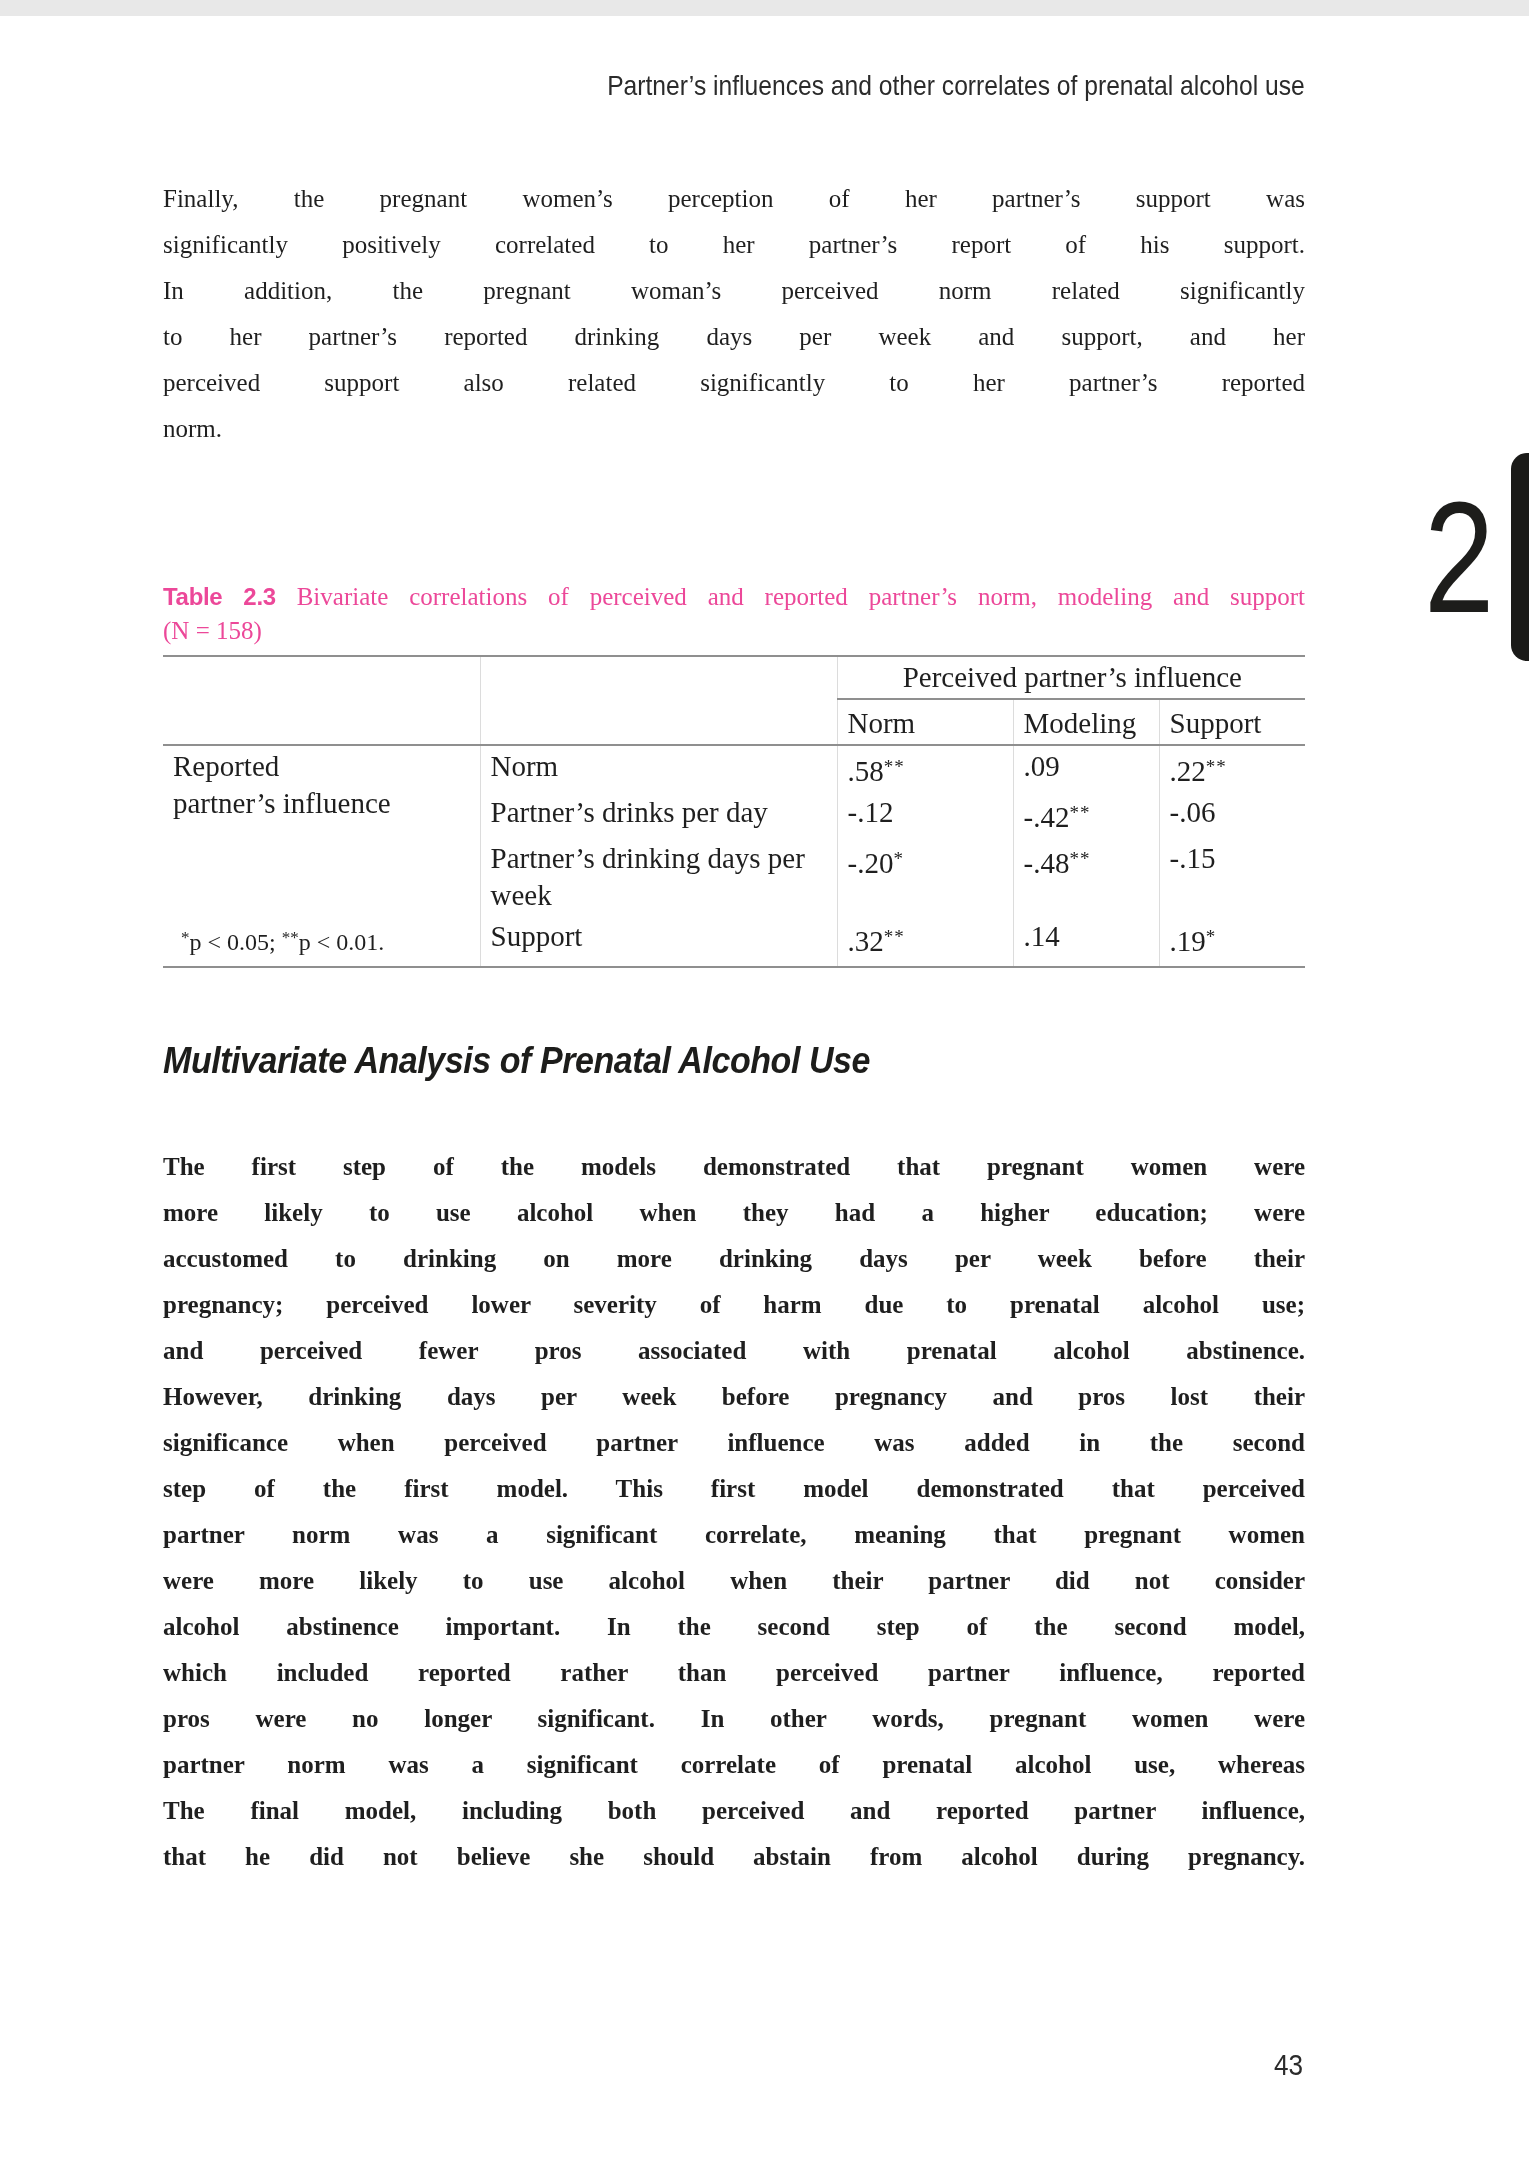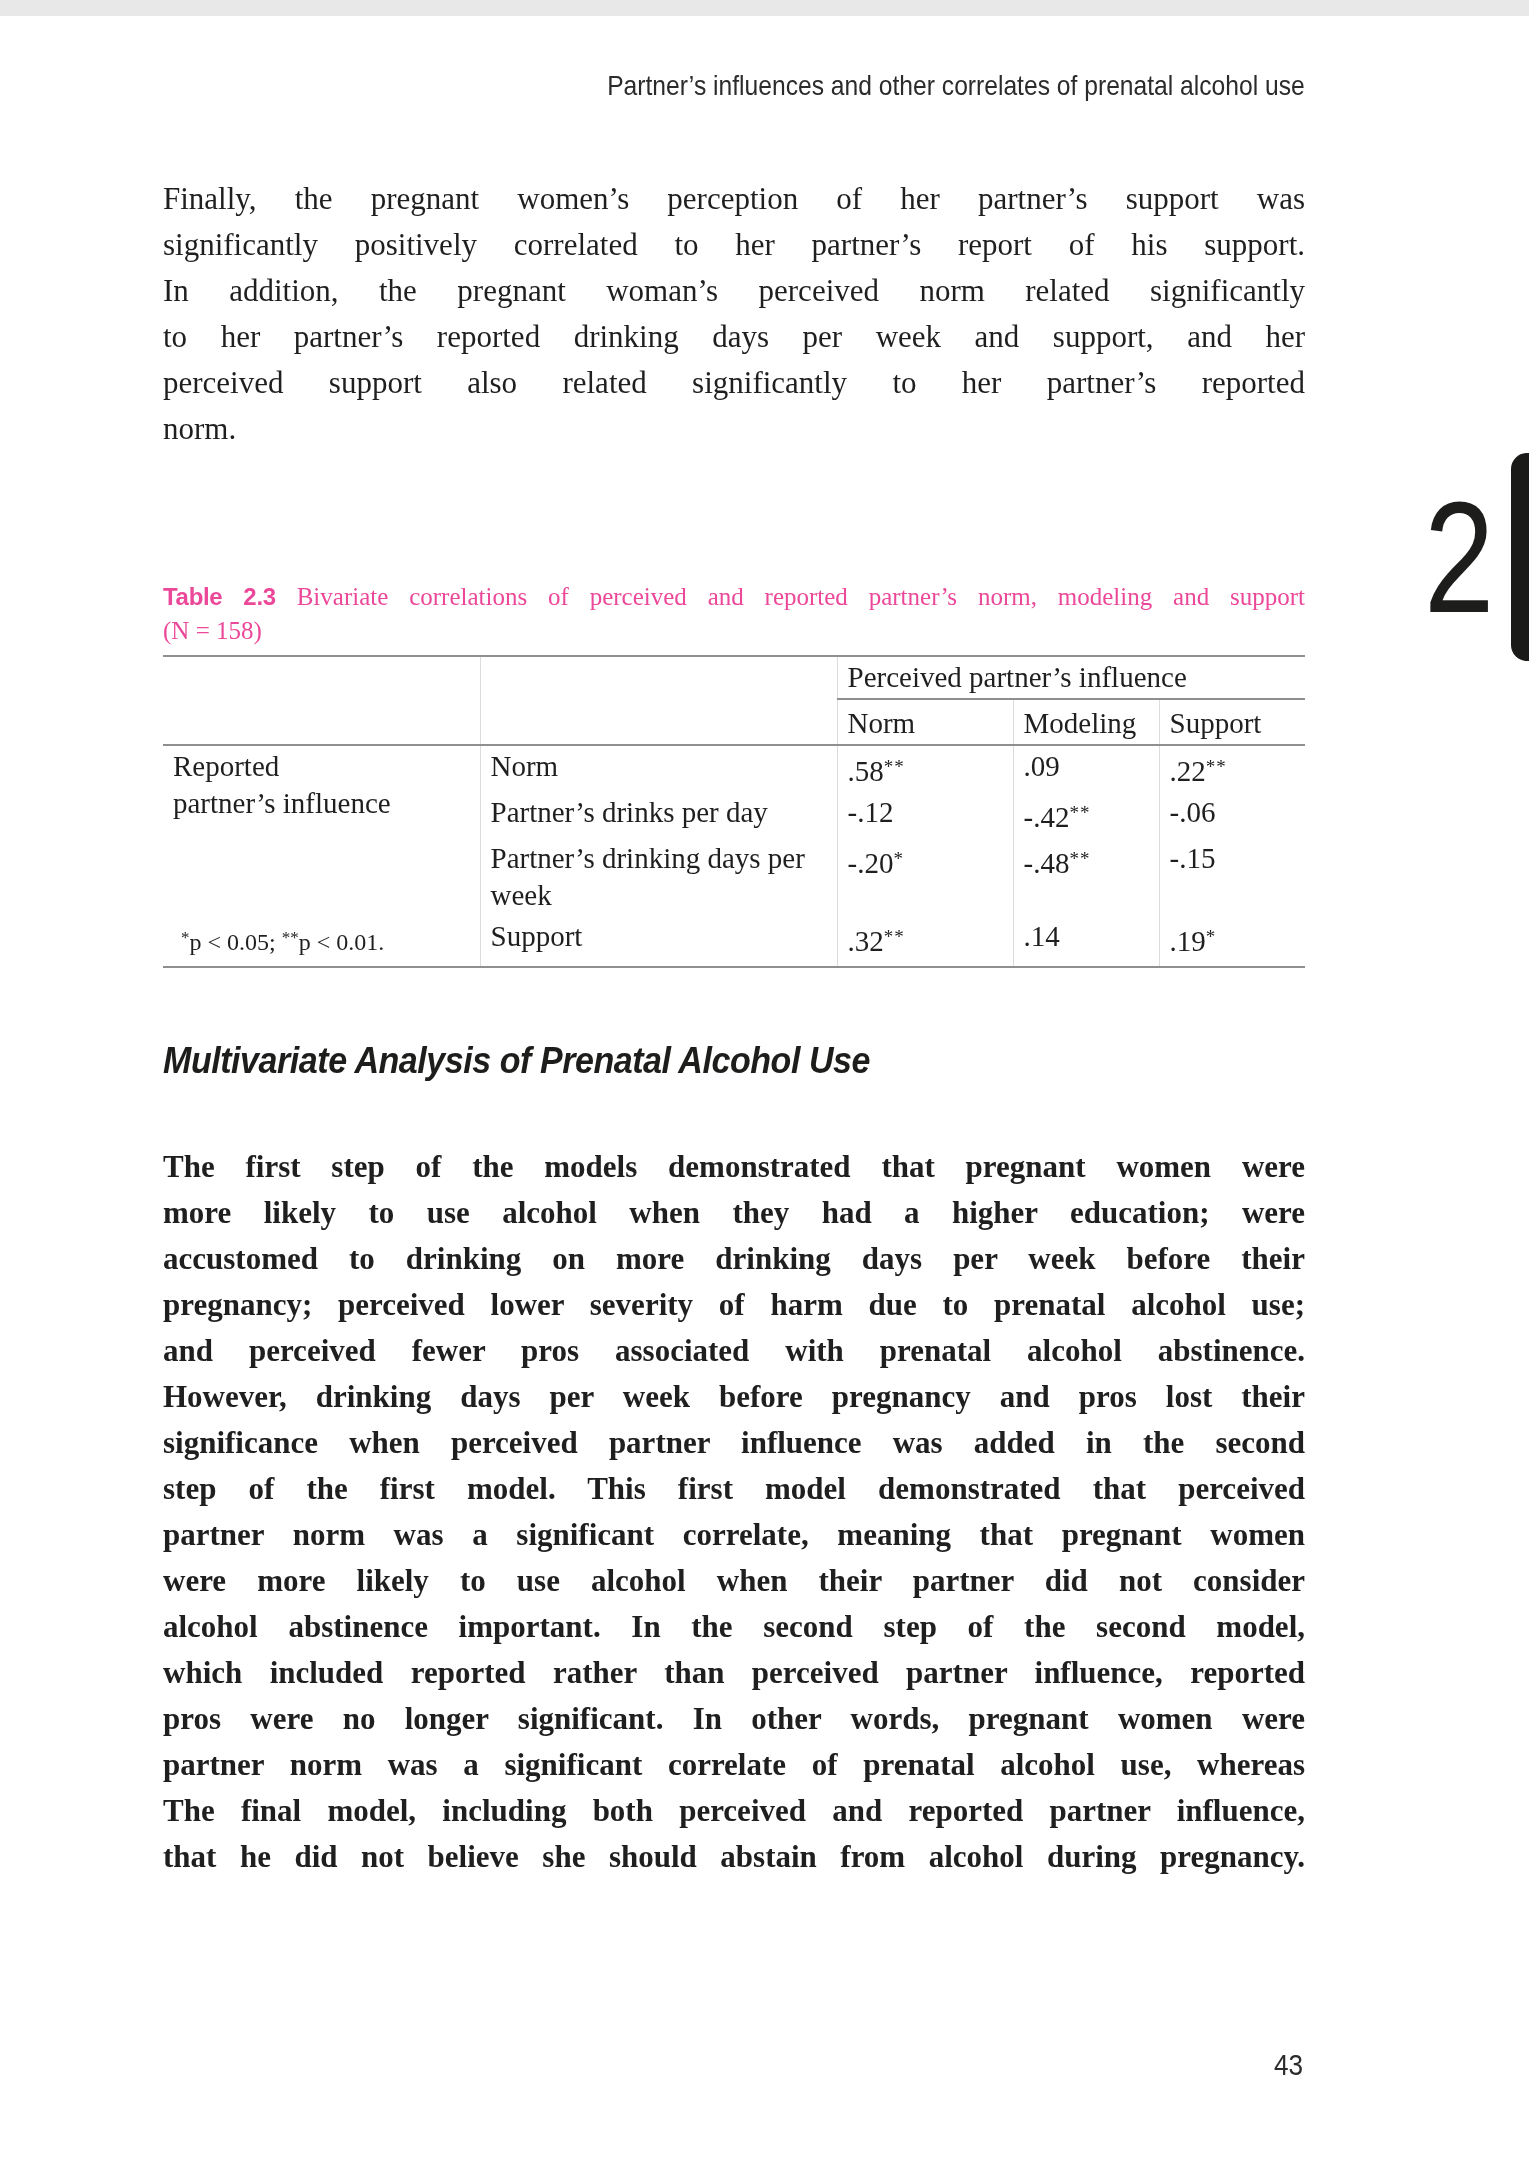--- a/index.html
+++ b/index.html
@@ -44,21 +44,21 @@
     width: 30px;
     height: 208px;
     background: #1a1a18;
     border-radius: 16px 0 0 16px;
   }
   
   .para {
     position: absolute;
     left: 163px;
     width: 1142px;
-    font-size: 31px;
+    font-size: 25px;
     line-height: 46px;
   }
   .para .line { text-align: justify; text-align-last: justify; }
   .para.endleft .line:last-child { text-align-last: left; }
   .para1 { top: 160px; }
   .para2 { top: 1128px; font-weight: bold; }
   
   .caption {
     position: absolute;
     left: 163px;
@@ -92,21 +92,21 @@
     vertical-align: top;
     line-height: 37px;
   }
   col.w1 { width: 317px; }
   col.w2 { width: 357px; }
   col.w3 { width: 176px; }
   col.w4 { width: 146px; }
   col.w5 { width: 146px; }
   td.c2, td.spanner, td.c3, td.c4, td.c5 { border-left: 1px solid #dcdcdc; }
   td.spanner {
-    text-align: left;
+    text-align: center;
     border-bottom: 2px solid #8f8f8f;
     padding-top: 5px;
   }
   tr.rowB td { border-bottom: 2px solid #8f8f8f; padding-top: 5px; }
   tr.last td { padding-bottom: 6px; }
   .sup { font-size: 19px; vertical-align: 8px; letter-spacing: 1px; }
   
   .footnote {
     position: absolute;
     left: 181px;

